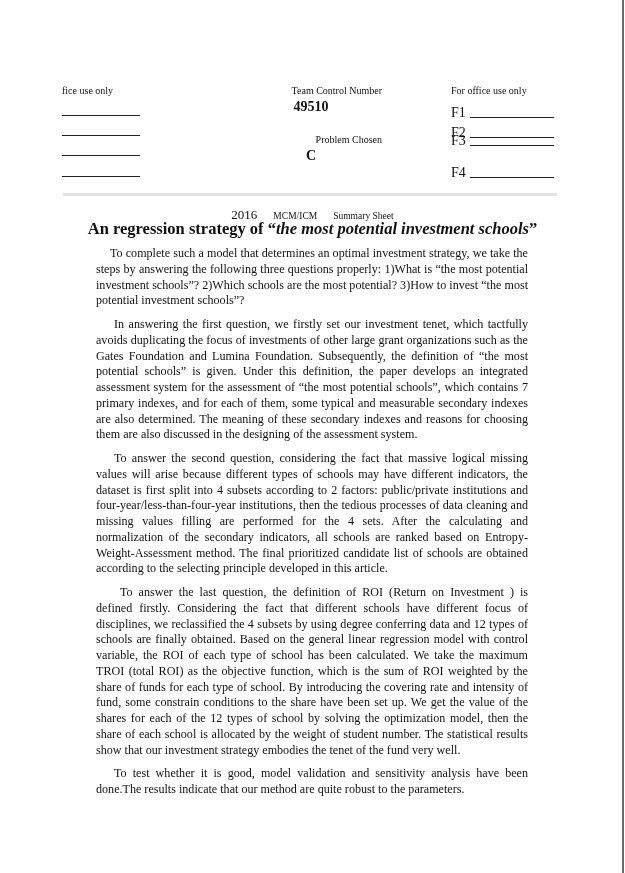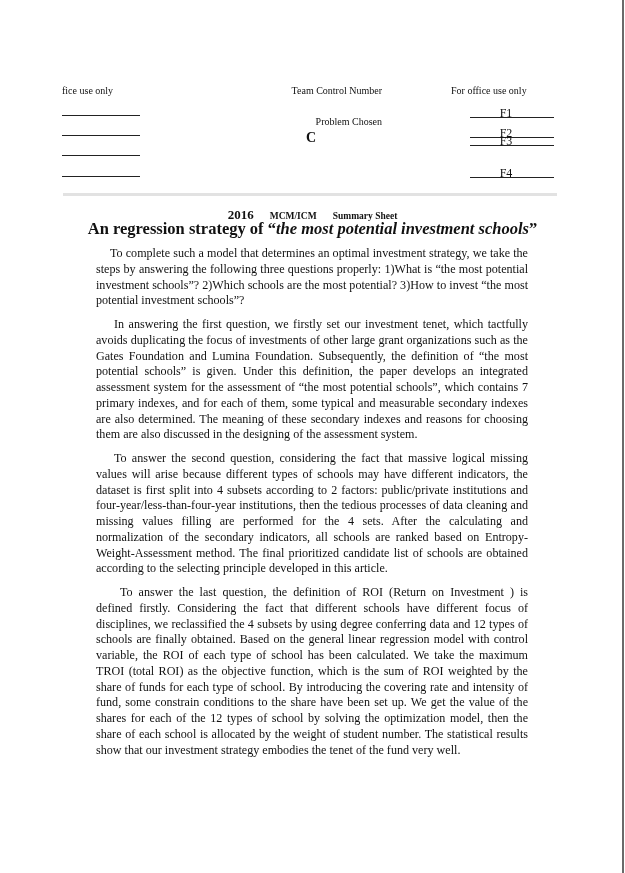--- a/index.html
+++ b/index.html
@@ -11,28 +11,28 @@
     position: absolute; left: 622px; top: 0; width: 2px; height: 873px; background: #6a6a6a;
   }
   .hdr-left { position: absolute; left: 62px; top: 85px; width: 90px; }
   .hdr-left .lbl { font-size: 10px; line-height: 12px; }
   .blank-line { position: absolute; left: 0; width: 78px; height: 0; border-top: 1.3px solid #222; }
   .hdr-center { position: absolute; left: 240px; top: 85px; width: 142px; text-align: center; }
   .hdr-center .lbl { font-size: 10px; line-height: 12px; text-align: right; }
   .hdr-center .val { font-size: 14px; font-weight: bold; line-height: 16px; margin-top: 2px; }
   .hdr-right { position: absolute; left: 451px; top: 85px; width: 110px; }
   .hdr-right .lbl { font-size: 10px; line-height: 12px; }
-  .f-row { position: absolute; left: 0; font-size: 12px; line-height: 12px; width: 110px; text-align: center; }
+  .f-row { position: absolute; left: 0; font-size: 14px; line-height: 12px; width: 110px; }
   .f-row .line { position: absolute; left: 19px; top: 10px; width: 84px; border-top: 1.3px solid #222; }
   .separator {
     position: absolute; left: 63px; top: 193px; width: 494px; height: 3px; background: #e2e2e2;
   }
   .sheet-title {
     position: absolute; left: 0; width: 625px; top: 205px; text-align: center;
-    font-weight: bold; white-space: nowrap;
+    font-weight: normal; white-space: nowrap;
   }
   .sheet-title .year { font-size: 13px; }
   .sheet-title .small { font-size: 9.5px; margin-left: 12px; }
   .main-title {
     position: absolute; left: 0; width: 625px; top: 219px; text-align: center;
     font-size: 16.5px; font-weight: bold; white-space: nowrap;
   }
   .body {
     position: absolute; left: 88px; top: 238px; width: 448px;
     font-size: 12.1px; line-height: 15.75px; text-align: justify;
@@ -51,20 +51,21 @@
 <div class="hdr-left">
   <div class="lbl">fice use only</div>
   <div class="blank-line" style="top:30px"></div>
   <div class="blank-line" style="top:50px"></div>
   <div class="blank-line" style="top:70px"></div>
   <div class="blank-line" style="top:91px"></div>
 </div>
 
 <div class="hdr-center">
   <div class="lbl">Team Control Number</div>
+  <div class="val">49510</div>
   <div class="lbl" style="margin-top:19px">Problem Chosen</div>
   <div class="val">C</div>
 </div>
 
 <div class="hdr-right">
   <div class="lbl">For office use only</div>
   <div class="f-row" style="top:22px">
     <span>F1</span>
     <span class="line"></span>
   </div>
@@ -90,13 +91,14 @@
   <span class="small">Summary Sheet</span>
 </div>
 
 <div class="main-title"><span>An regression strategy of “</span><i>the most potential investment schools</i><span>”</span></div>
 
 <div class="body">
   <p>To complete such a model that determines an optimal investment strategy, we take the steps by answering the following three questions properly: 1)What is “the most potential investment schools”? 2)Which schools are the most potential? 3)How to invest “the most potential investment schools”?</p>
   <p class="i2">In answering the first question, we firstly set our investment tenet, which tactfully avoids duplicating the focus of investments of other large grant organizations such as the Gates Foundation and Lumina Foundation. Subsequently, the definition of “the most potential schools” is given. Under this definition, the paper develops an integrated assessment system for the assessment of “the most potential schools”, which contains 7 primary indexes, and for each of them, some typical and measurable secondary indexes are also determined. The meaning of these secondary indexes and reasons for choosing them are also discussed in the designing of the assessment system.</p>
   <p class="i2">To answer the second question, considering the fact that massive logical missing values will arise because different types of schools may have different indicators, the dataset is first split into 4 subsets according to 2 factors: public/private institutions and four-year/less-than-four-year institutions, then the tedious processes of data cleaning and missing values filling are performed for the 4 sets. After the calculating and normalization of the secondary indicators, all schools are ranked based on Entropy-Weight-Assessment method. The final prioritized candidate list of schools are obtained according to the selecting principle developed in this article.</p>
   <p class="i3">To answer the last question, the definition of ROI (Return on Investment ) is defined firstly. Considering the fact that different schools have different focus of disciplines, we reclassified the 4 subsets by using degree conferring data and 12 types of schools are finally obtained. Based on the general linear regression model with control variable, the ROI of each type of school has been calculated. We take the maximum TROI (total ROI) as the objective function, which is the sum of ROI weighted by the share of funds for each type of school. By introducing the covering rate and intensity of fund, some constrain conditions to the share have been set up. We get the value of the shares for each of the 12 types of school by solving the optimization model, then the share of each school is allocated by the weight of student number. The statistical results show that our investment strategy embodies the tenet of the fund very well.</p>
+  <p class="i2">To test whether it is good, model validation and sensitivity analysis have been done.The results indicate that our method are quite robust to the parameters.</p>
 </div>
 
 </body></html>

